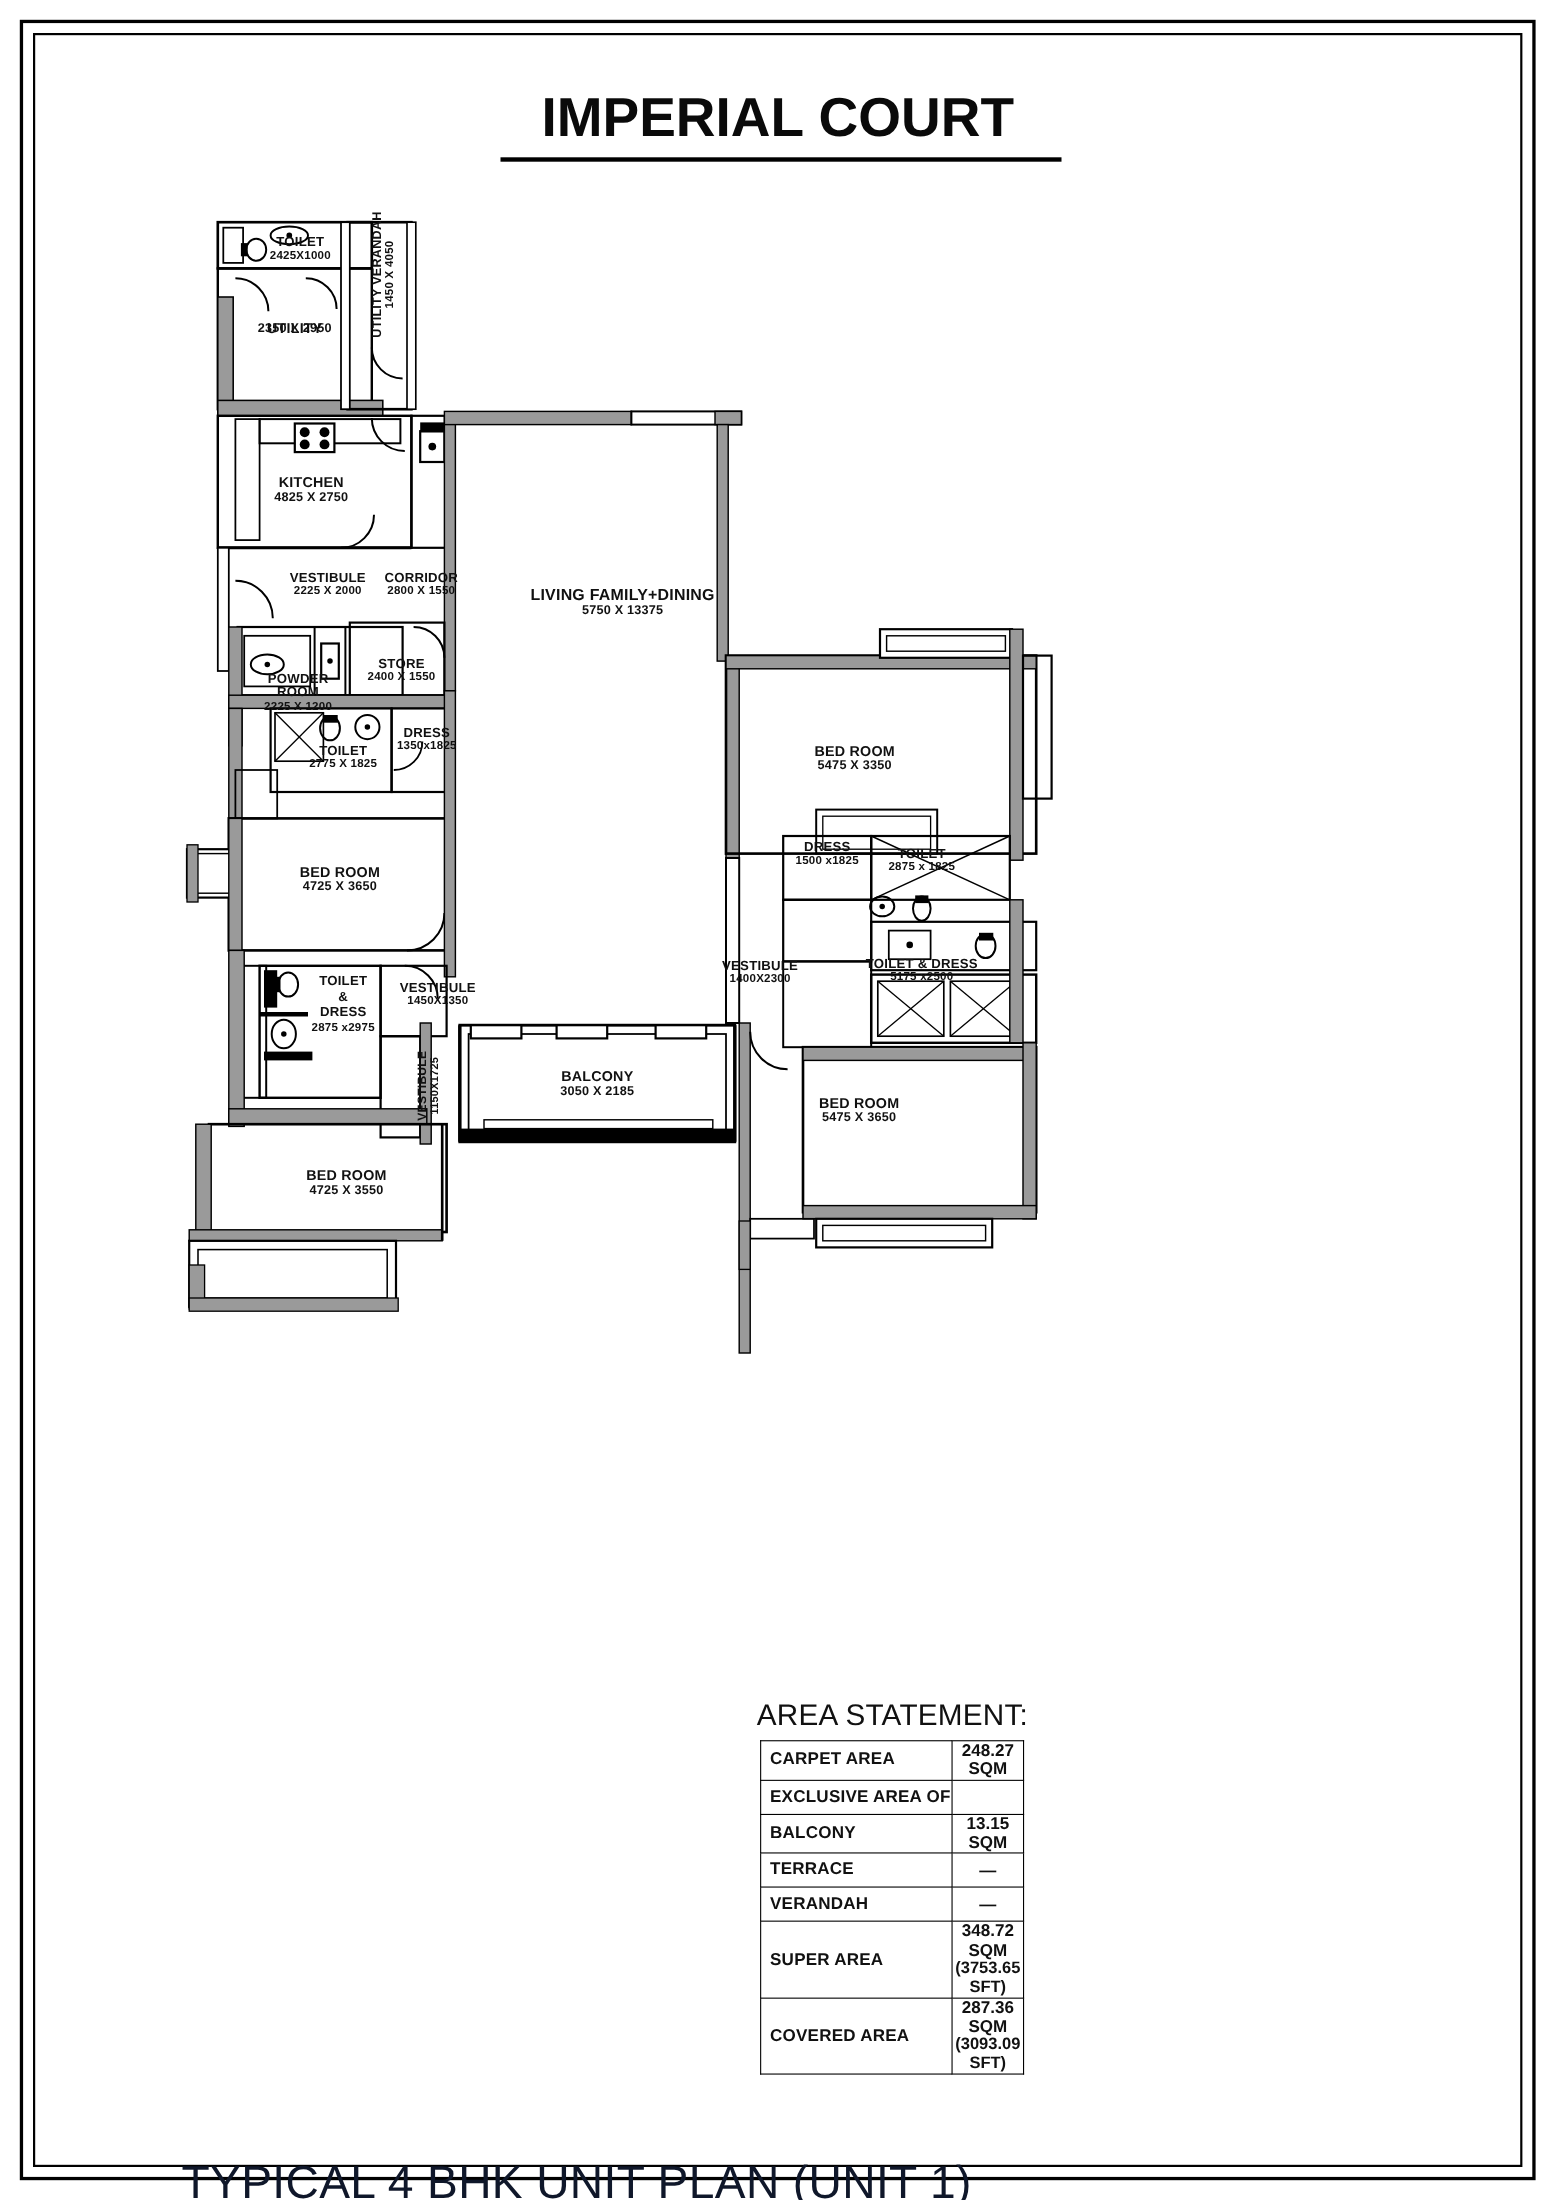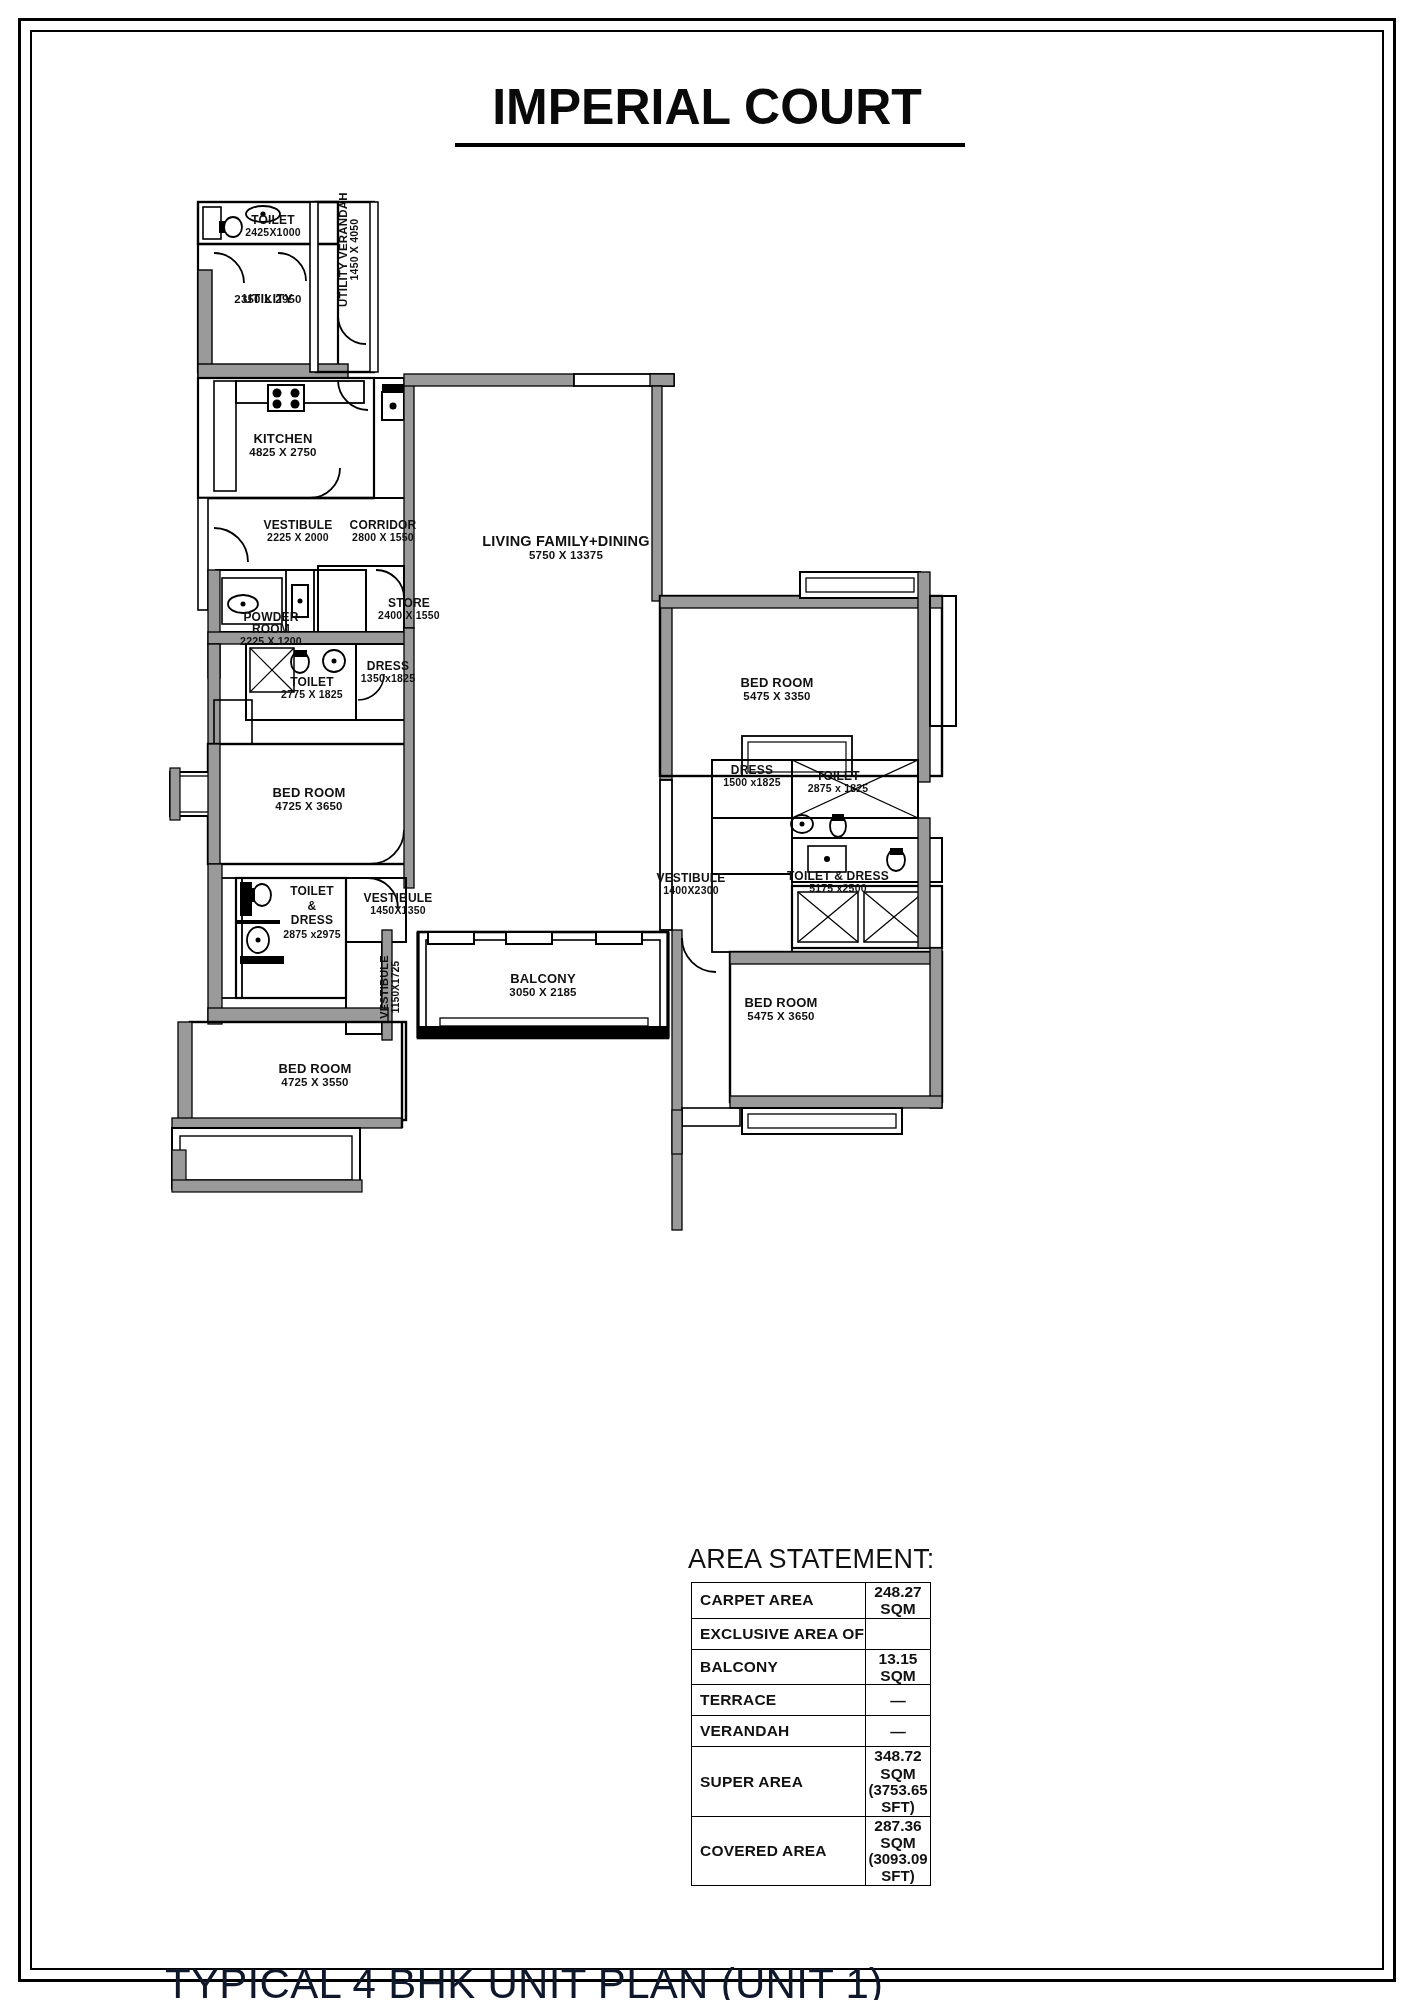--- a/index.html
+++ b/index.html
@@ -362,21 +362,21 @@
   <div class="lab big" style="left:456px; top:534px; width:220px;">
     <span class="n">LIVING FAMILY+DINING</span>
     <span class="d">5750 X 13375</span>
   </div>
 
   <div class="lab sm" style="left:216px; top:611px; width:110px; line-height:1.0;">
     <span class="n" style="white-space:normal; width:86px; display:inline-block;">POWDER ROOM</span>
     <span class="d">2225 X 1200</span>
   </div>
 
-  <div class="lab sm" style="left:320px; top:597px; width:90px;margin-left:44px;">
+  <div class="lab sm" style="left:320px; top:597px; width:90px;">
     <span class="n">STORE</span>
     <span class="d">2400 X 1550</span>
   </div>
 
   <div class="lab sm" style="left:272px; top:676px; width:80px;">
     <span class="n">TOILET</span>
     <span class="d">2775 X 1825</span>
   </div>
 
   <div class="lab sm" style="left:352px; top:660px; width:72px;">

